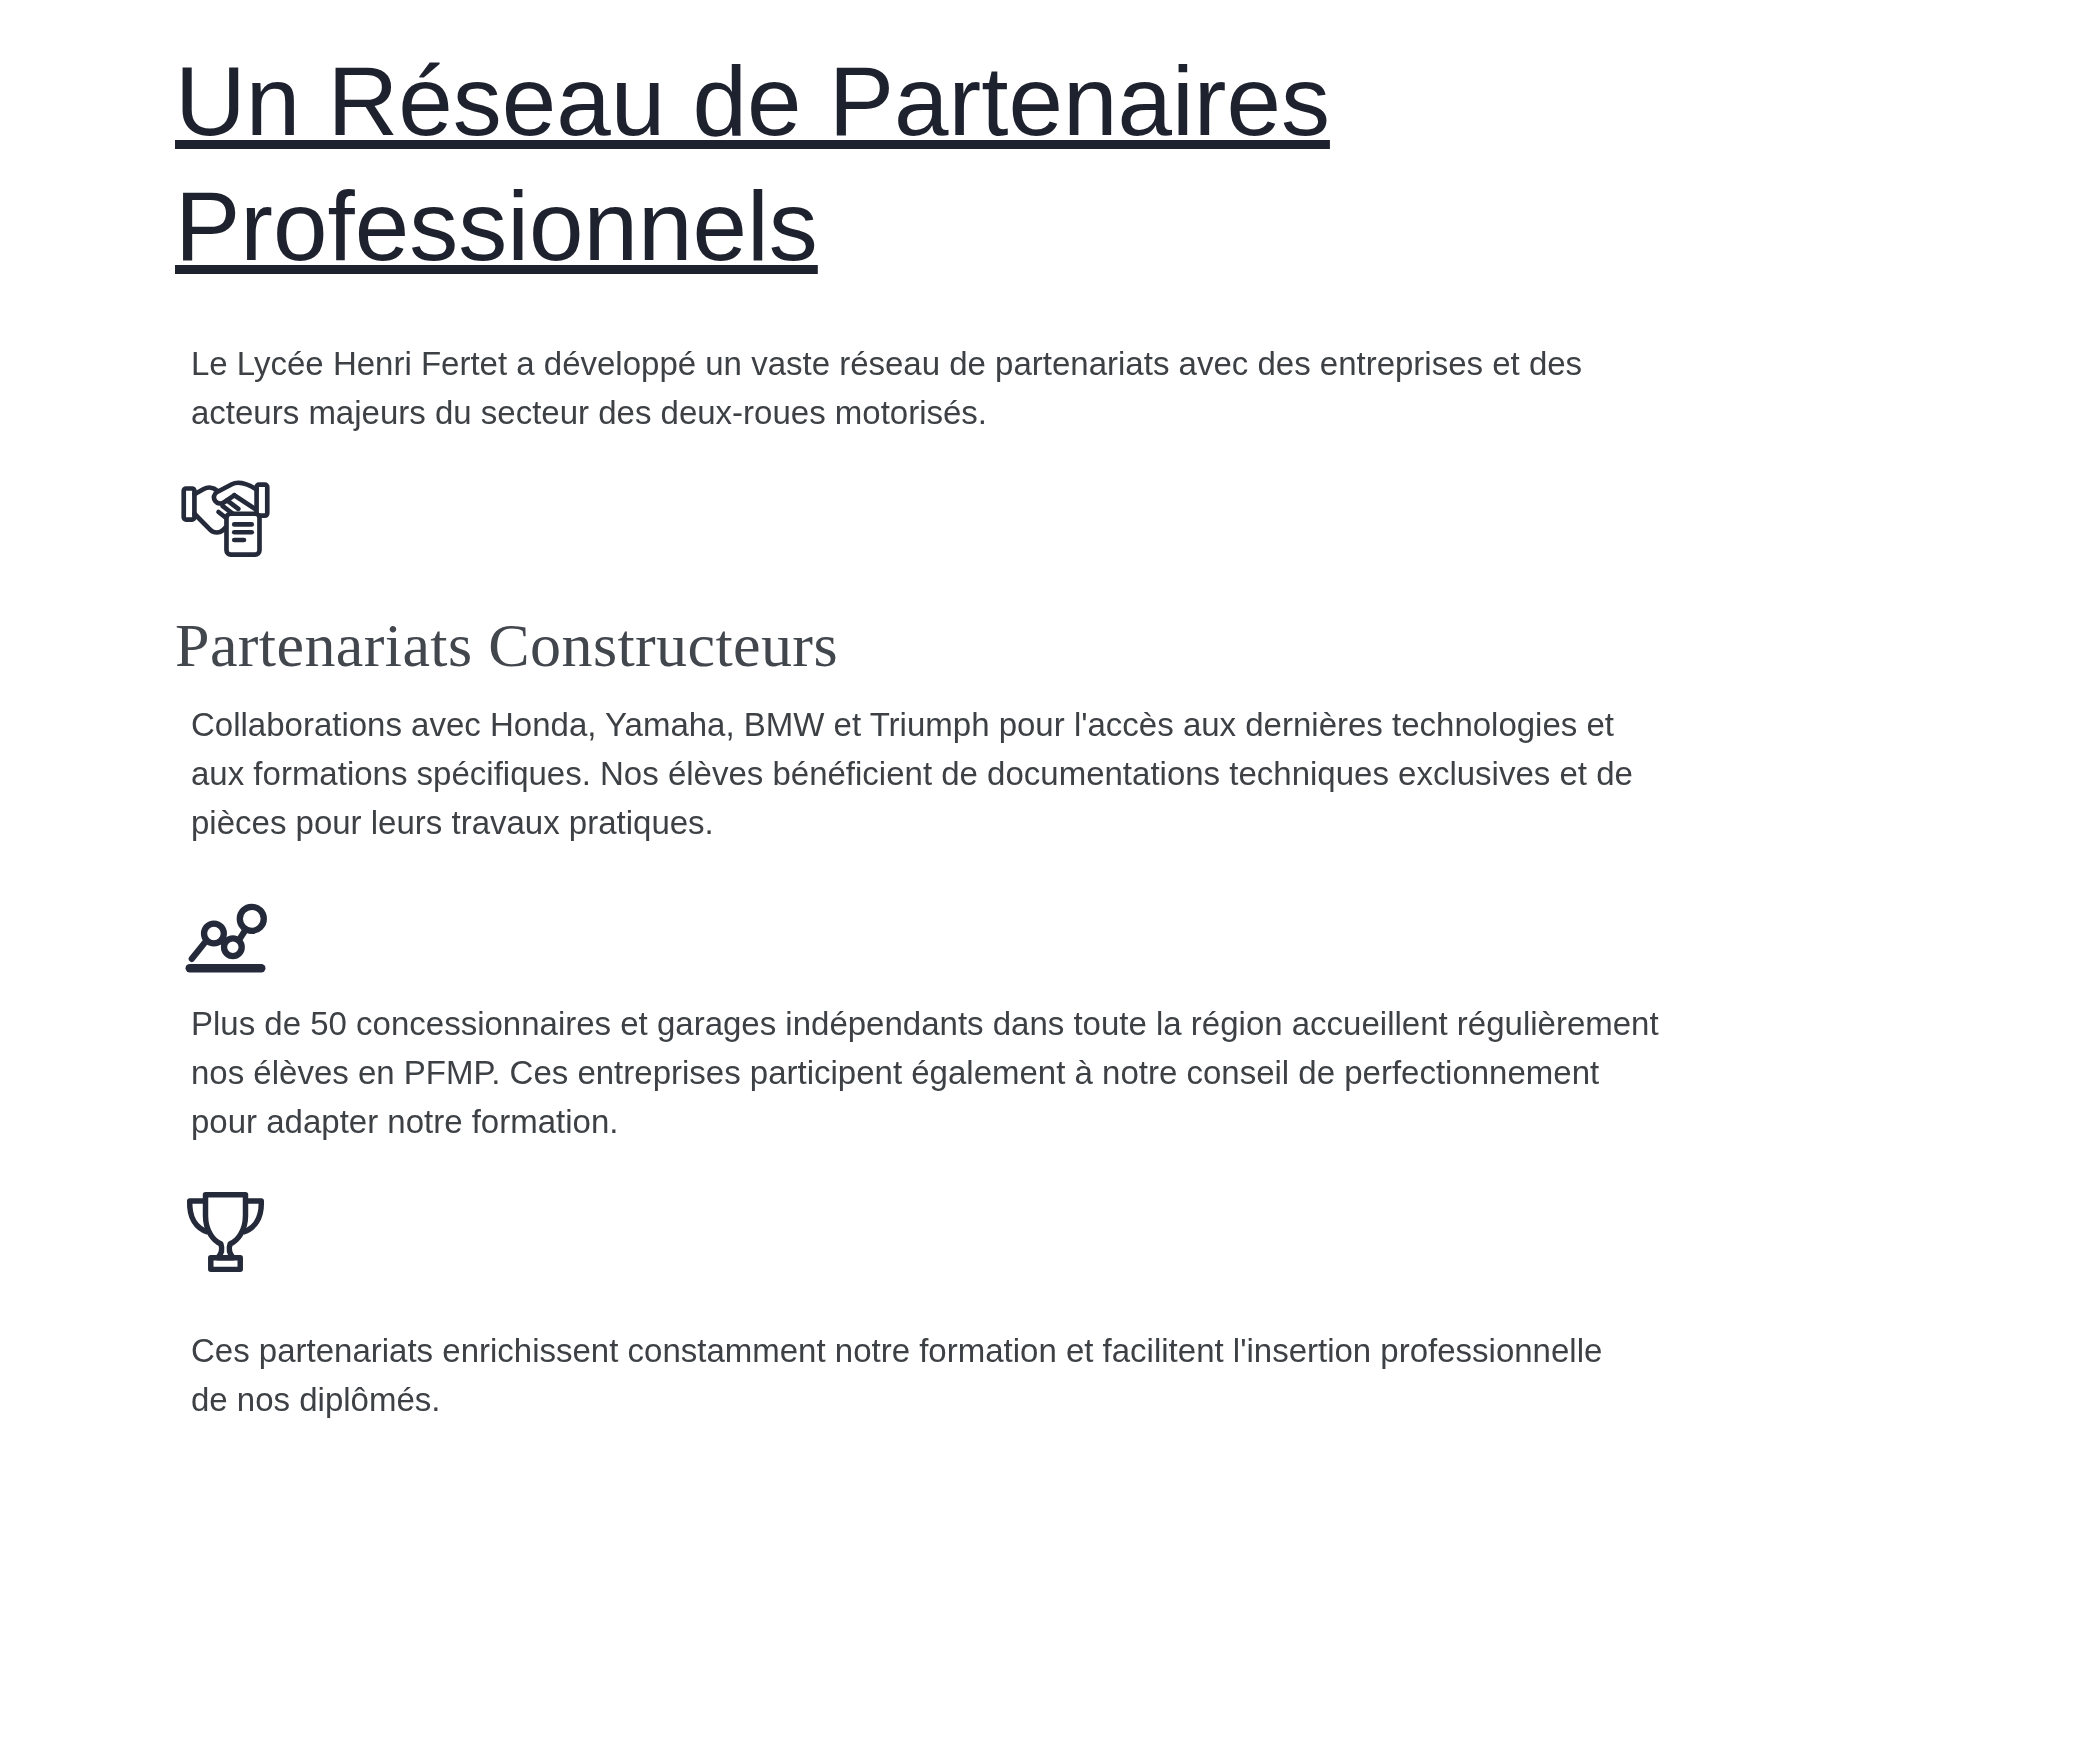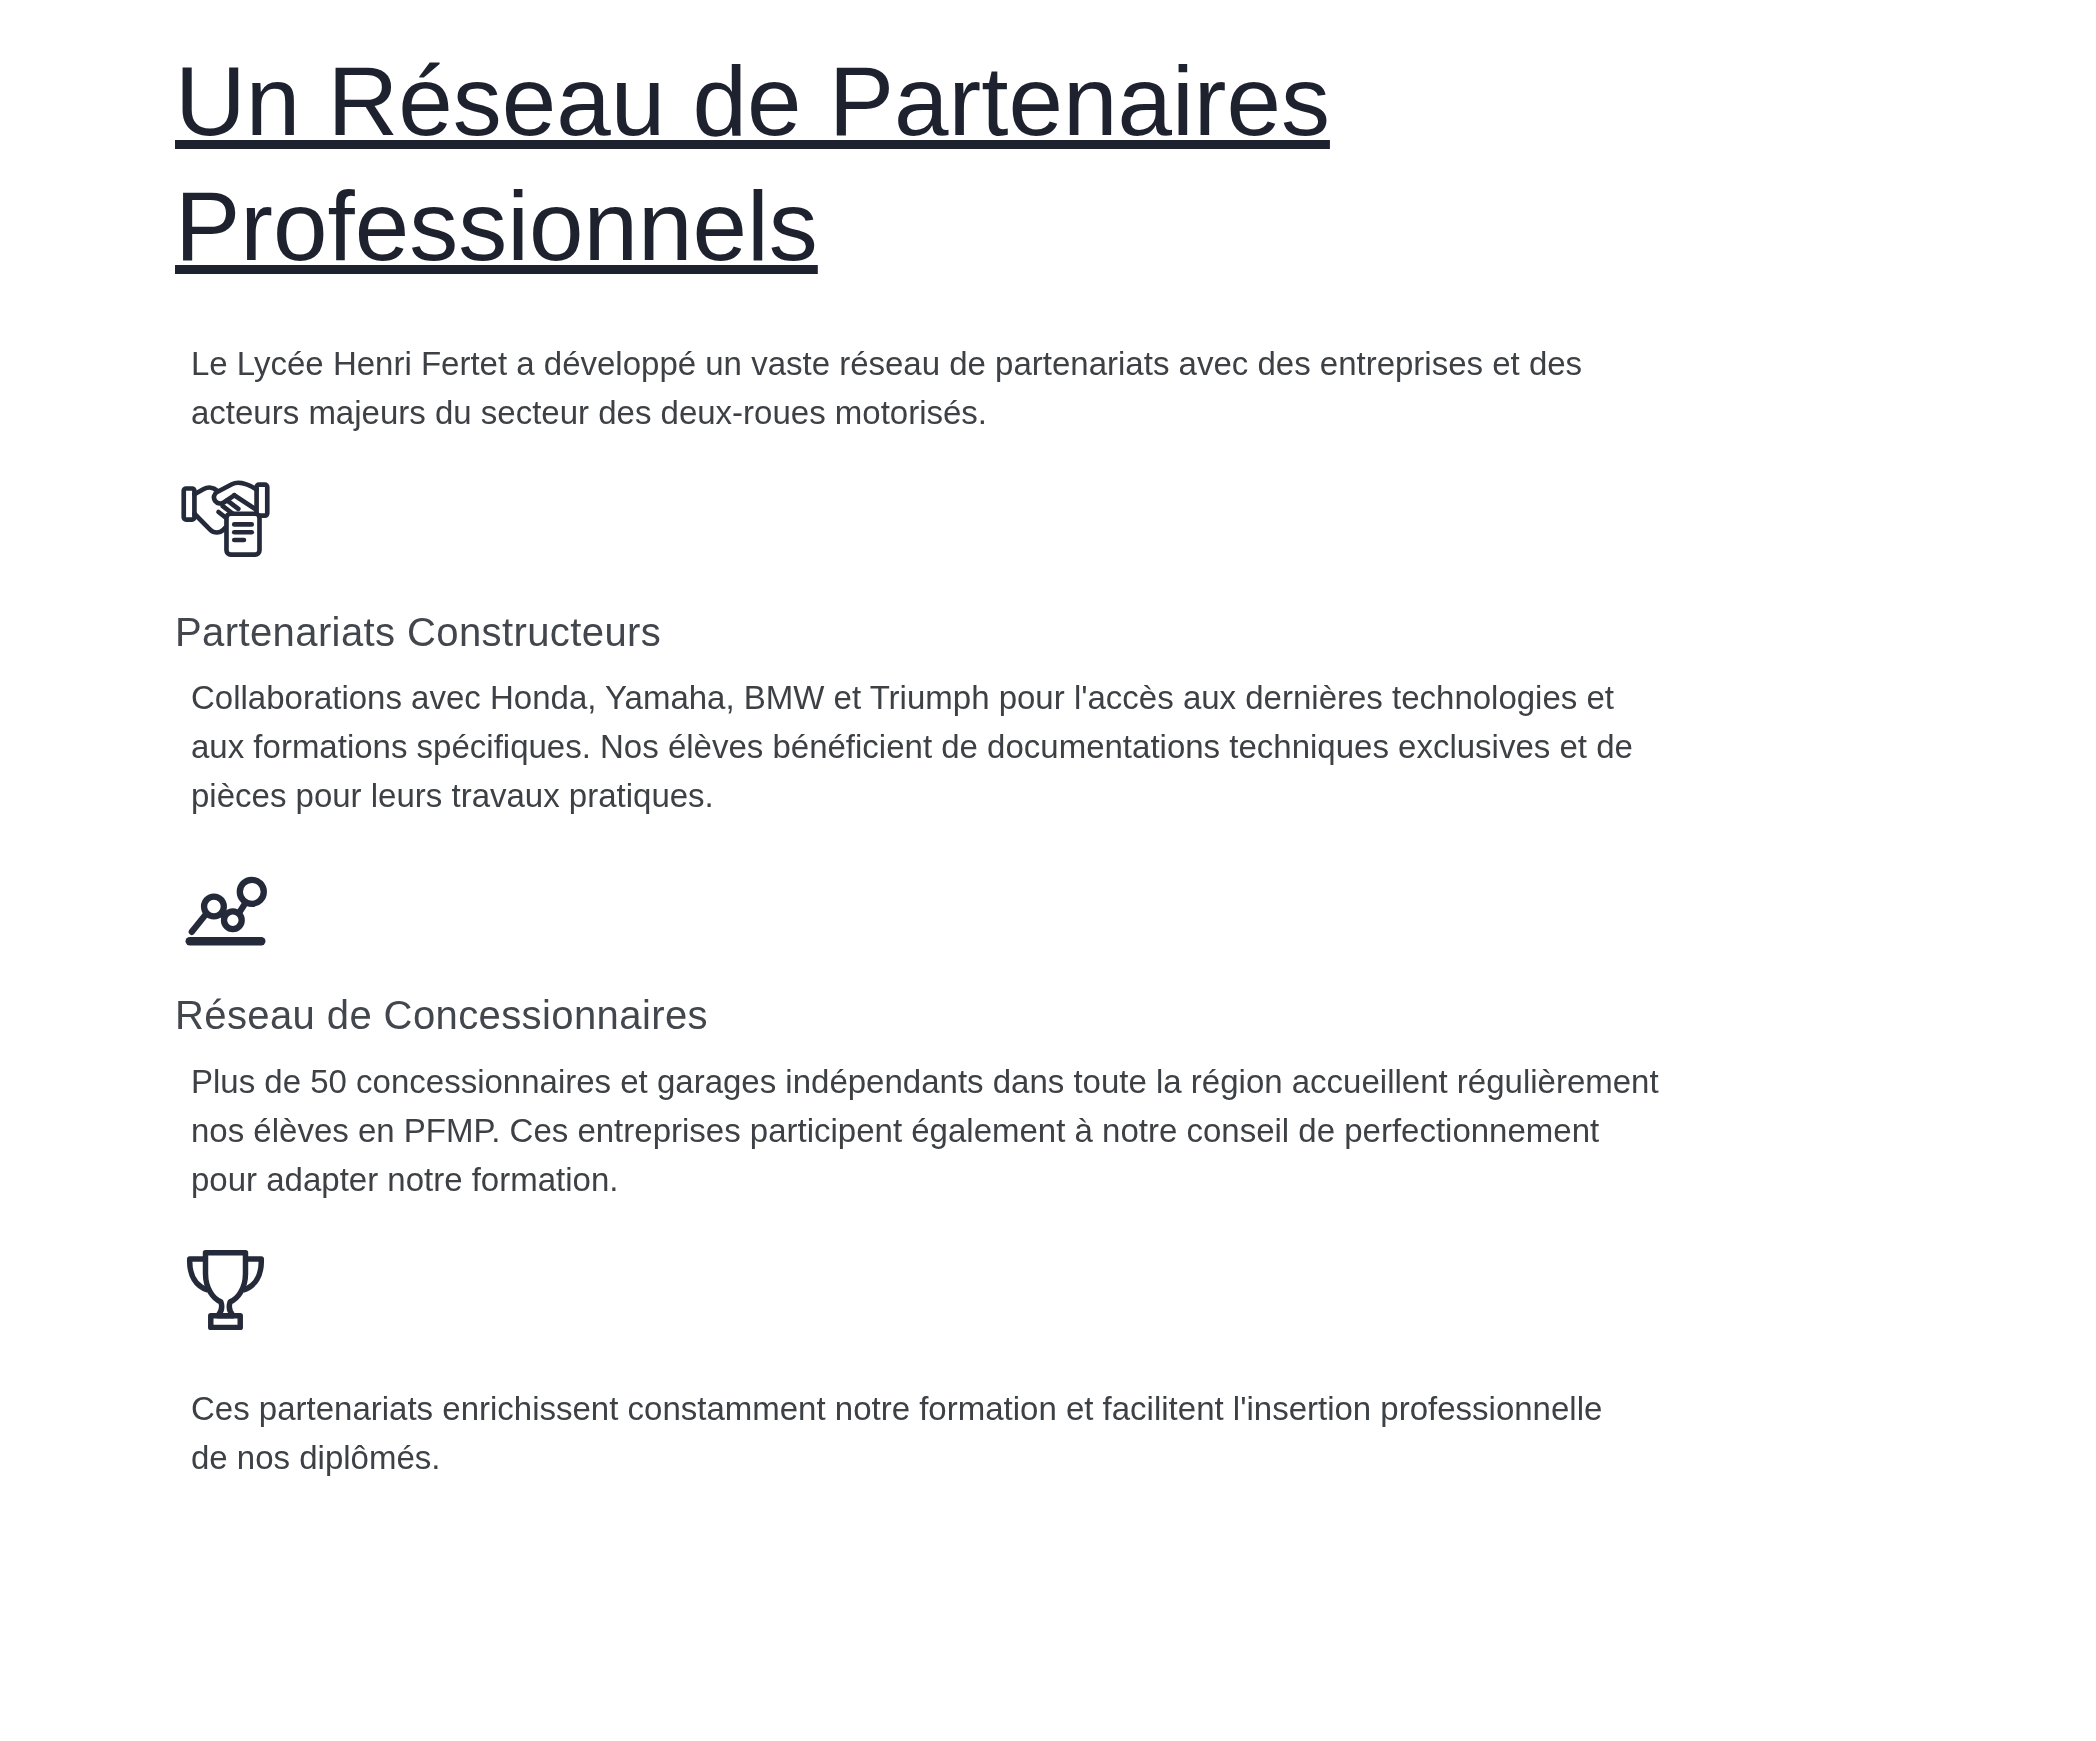--- a/index.html
+++ b/index.html
@@ -39,25 +39,26 @@
   .section-icon {
     display: block;
     width: 101px;
     height: 101px;
     margin: 35px 0 0 0;
     color: var(--icon, #252a3a);
   }
   .section-icon svg { width: 100%; height: 100%; display: block; }
   h3.section-heading {
     margin: 35px 0 17.5px 0;
-    font-size: 40px;
+    font-size: 62px;
     line-height: 1.2;
     font-weight: 300;
     letter-spacing: 0.4px;
     color: var(--subheading, #42464d);
+    font-family: Liberation Serif, serif;
   }
   .outro { margin-top: 44px; }
 </style>
 </head>
 <body>
 
 <main class="content">
 
   <h1 class="page-title">Un Réseau de Partenaires Professionnels</h1>
 
@@ -93,21 +94,20 @@
       <svg viewBox="0 0 48 48" fill="none" stroke="currentColor" aria-hidden="true">
         <line x1="7" y1="41" x2="41" y2="41" stroke-width="4" stroke-linecap="round"></line>
         <path d="M8 36.5 L15.2 27.5" stroke-width="3" stroke-linecap="round"></path>
         <path d="M21.6 27.5 L24.6 30" stroke-width="3"></path>
         <path d="M30 28.2 L33.6 22.6" stroke-width="3"></path>
         <circle cx="18.5" cy="24.5" r="4.7" stroke-width="3" fill="#ffffff"></circle>
         <circle cx="27.5" cy="31" r="4.2" stroke-width="3" fill="#ffffff"></circle>
         <circle cx="36.5" cy="17.5" r="5.7" stroke-width="3" fill="#ffffff"></circle>
       </svg>
     </span>
-    <h3 class="section-heading">Réseau de Concessionnaires</h3>
     <p class="section-body">Plus de 50 concessionnaires et garages indépendants dans toute la région accueillent régulièrement
 nos élèves en PFMP. Ces entreprises participent également à notre conseil de perfectionnement
 pour adapter notre formation.</p>
   </section>
 
   <section class="section">
     <span class="section-icon">
       <svg viewBox="0 0 48 48" fill="none" stroke="currentColor" stroke-width="2.6" stroke-linejoin="round" aria-hidden="true">
         <path d="M14.5 6.5 h19 v10 c0 7.2 -3.8 12 -7.3 13.4 c-0.9 2.6 -0.3 4.7 1.4 6.6 h-7.2 c1.7 -1.9 2.3 -4 1.4 -6.6 c-3.5 -1.4 -7.3 -6.2 -7.3 -13.4 z"></path>
         <path d="M14.5 9.5 H7 c-0.3 7.8 2.9 13 8.7 14.8"></path>

